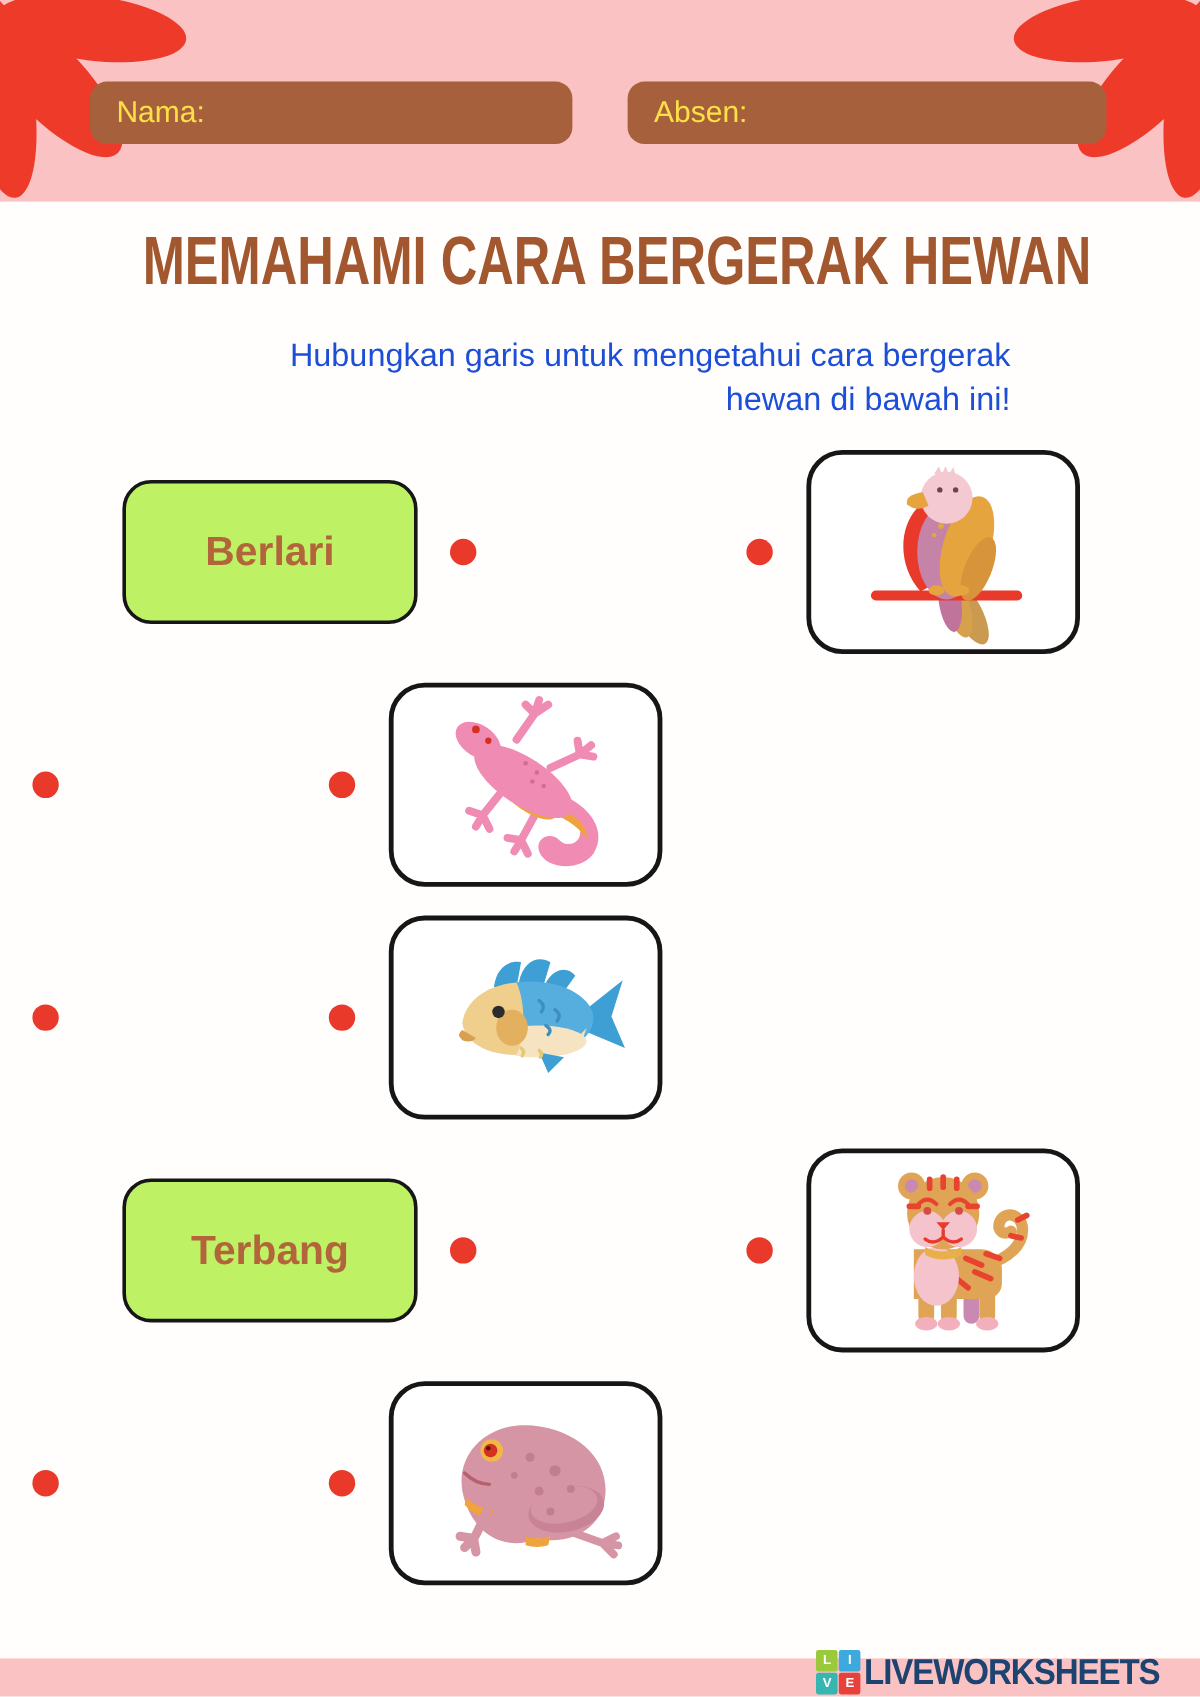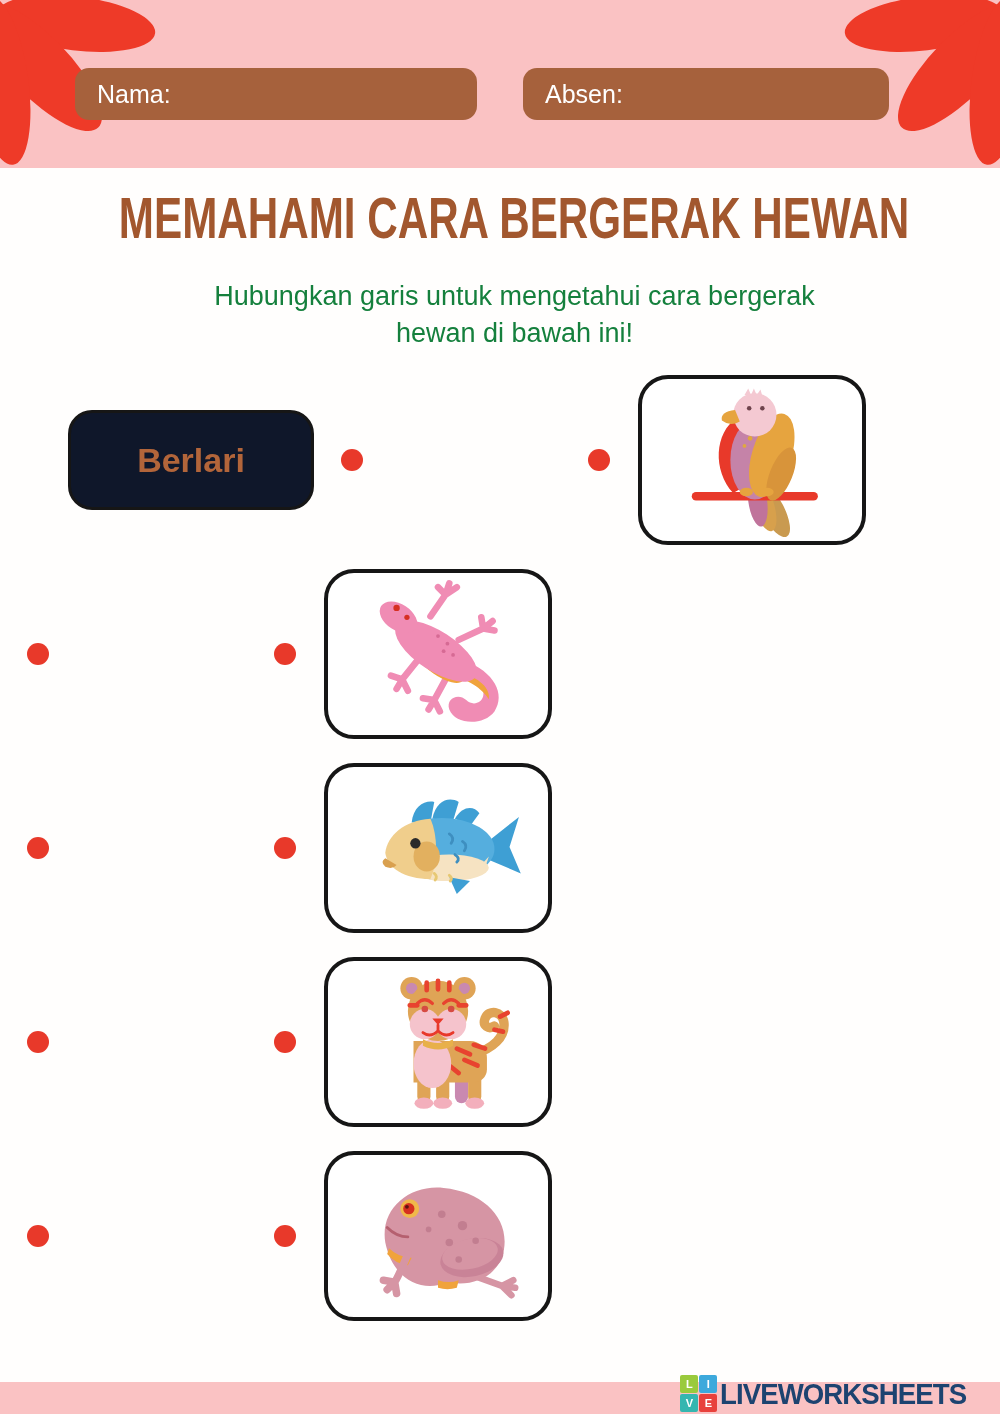--- a/index.html
+++ b/index.html
@@ -5,34 +5,34 @@
   * { margin:0; padding:0; box-sizing:border-box; }
   html,body { width:1000px; }
   body { font-family:"Liberation Sans", sans-serif; background:#fff; }
   .page { position:relative; width:1000px; height:1414px; background:#fffefd; overflow:hidden; }
 
   
   .header { position:relative; width:1000px; height:168px; background:#fac2c3; }
   .petal-tl { position:absolute; left:0; top:0; }
   .petal-tr { position:absolute; right:0; top:0; transform:scaleX(-1); }
   .field { position:absolute; top:68px; height:52px; background:#a6613c; border-radius:14px;
-           color:#ffffff; font-size:25px; line-height:52px; padding-left:22px; }
+           color:#fde047; font-size:25px; line-height:52px; padding-left:22px; }
   .field-nama { left:75px; width:402px; }
-  .field-absen { left:523px; width:366px; }
+  .field-absen { left:523px; width:399px; }
 
   
   .intro { height:195px; display:flex; flex-direction:column; align-items:center; justify-content:center; padding-top:6px;padding-left:29px; }
   .title { color:#a2572e; font-weight:bold; font-size:57px; letter-spacing:0px; white-space:nowrap;
            transform:scaleX(0.74); transform-origin:center; }
-  .subtitle { margin-top:27px; color:#15803d; font-size:27px; line-height:1.38; text-align:center; max-width:655px; }
+  .subtitle { margin-top:27px; color:#1d4ed8; font-size:27px; line-height:1.38; text-align:right; max-width:655px; }
 
   
   .rows {}
   .row { height:194px; display:flex; align-items:center; }
-  .label-box { margin-left:68px; width:246px; height:100px; background:#0f172a;
+  .label-box { margin-left:102px; width:246px; height:120px; background:#bef264;
                border:3px solid #161616; border-radius:24px;
                display:flex; align-items:center; justify-content:center; }
   .label-box span { color:#b2653a; font-weight:bold; font-size:34px; }
   .dot { width:22px; height:22px; border-radius:50%; background:#e8392a; flex:0 0 auto; }
   .dot-left { margin-left:27px; }
   .dot-right { margin-left:225px; }
   .img-box { margin-left:28px; width:228px; height:170px; background:#fff;
              border:4px solid #161616; border-radius:30px;
              display:flex; align-items:center; justify-content:center; overflow:hidden; }
 
@@ -172,20 +172,23 @@
 
           <circle cx="76" cy="80" r="5.5" fill="#2b2b2b"></circle>
 
           <path d="M112,70 q6,4 2,10 M126,78 q6,4 2,10 M118,92 q6,4 2,8" stroke="#3e8fc0" stroke-width="3" fill="none" stroke-linecap="round"></path>
           <path d="M96,112 q4,3 1,7 M112,114 q4,3 1,6" stroke="#e7c873" stroke-width="3" fill="none" stroke-linecap="round"></path>
         </svg>
       </div>
     </div>
 
     <div class="row">
+      <div class="label-box">
+          <span>Terbang</span>
+        </div>
       <div class="dot dot-left"></div>
       <div class="dot dot-right"></div>
       <div class="img-box">
         <svg width="200" height="160" viewBox="0 0 200 170">
 
           <path d="M138,98 C158,92 172,80 170,64 C168,52 154,50 150,60 C147,68 154,72 160,68" stroke="#dfa456" stroke-width="10" fill="none" stroke-linecap="round"></path>
           <path d="M166,58 l8,-4 M160,72 l9,2" stroke="#e8432f" stroke-width="5" stroke-linecap="round"></path>
 
           <rect x="78" y="110" width="14" height="40" rx="7" fill="#dfa456"></rect>
           <rect x="98" y="112" width="14" height="38" rx="7" fill="#dfa456"></rect>

